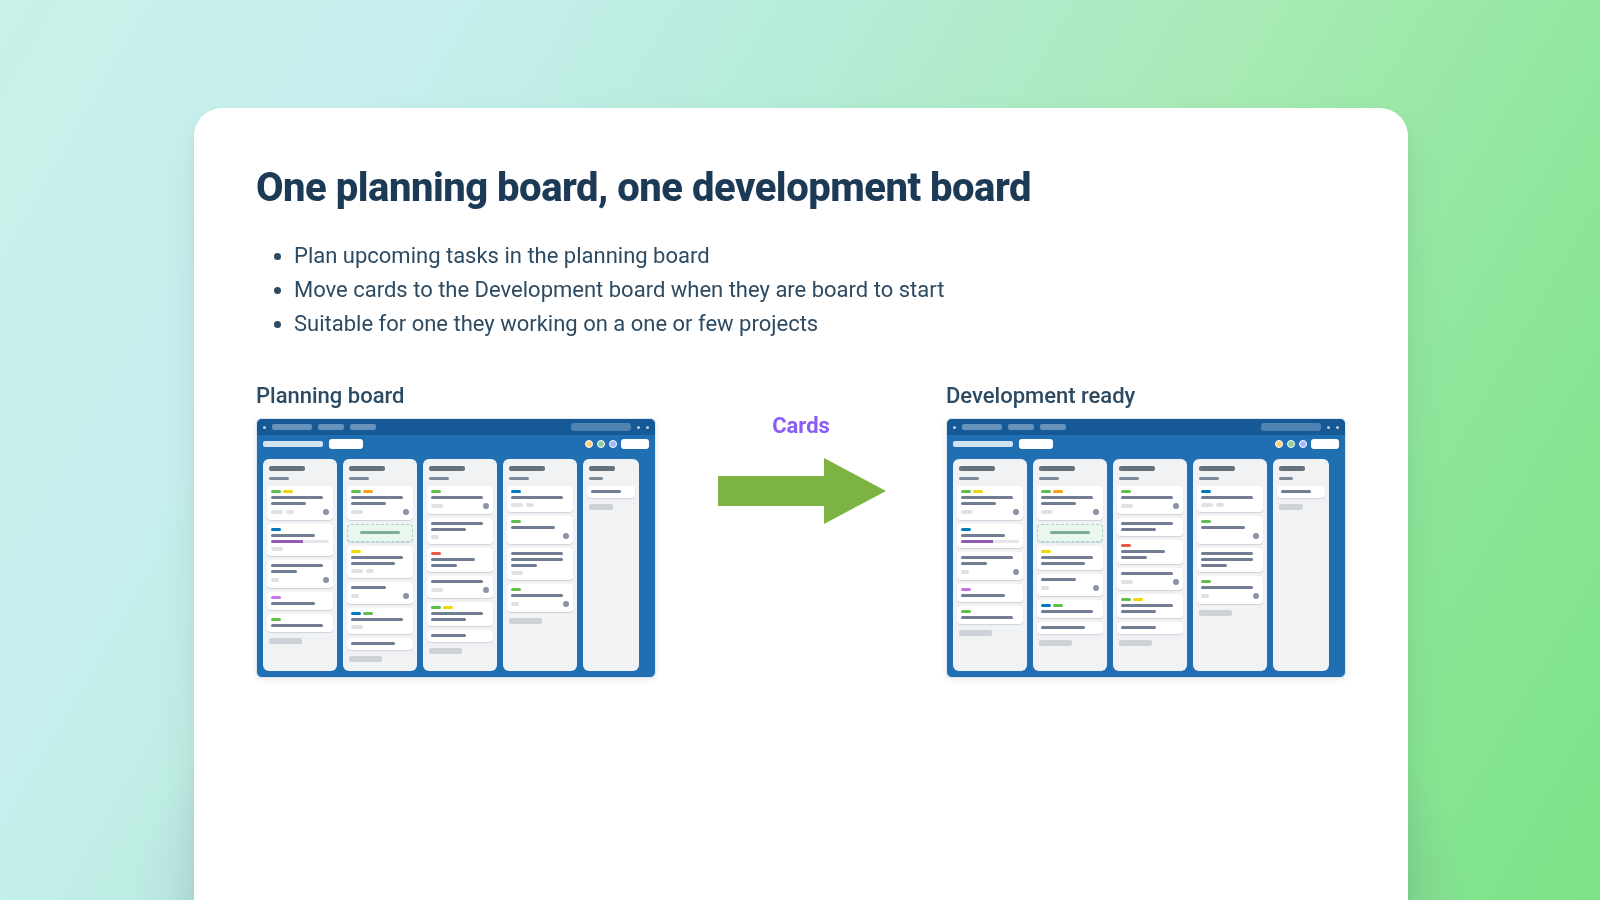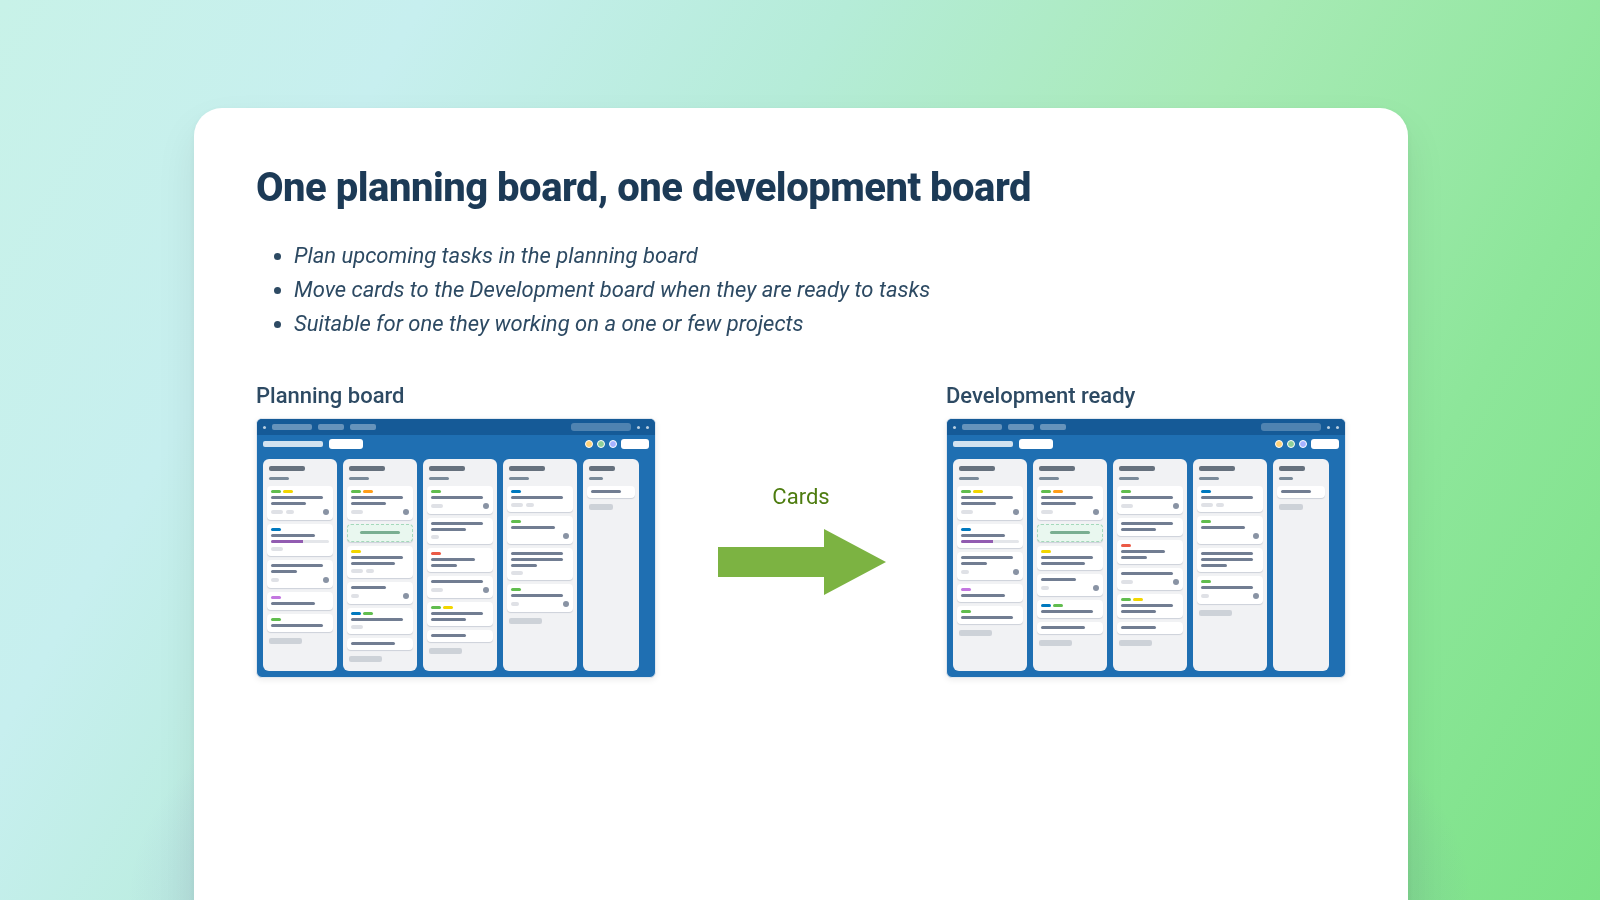--- a/index.html
+++ b/index.html
@@ -26,26 +26,25 @@
     font-weight: 800;
     letter-spacing: -0.5px;
     margin-bottom: 28px;
   }
   .bullets {
     color: #2d4a63;
     font-size: 22px;
     line-height: 1.55;
     padding-left: 38px;
     margin-bottom: 42px;
-    font-style: italic;
   }
   .bullets li { margin: 0; }
   .row {
     display: flex;
-    align-items: center;
+    align-items: flex-start;
     gap: 12px;
   }
   .col { flex: 0 0 auto; }
   .col-label {
     color: #2d4a63;
     font-size: 22px;
     font-weight: 500;
     margin-bottom: 10px;
   }
   .board-frame {
@@ -119,34 +118,34 @@
   .prog::after{content:"";position:absolute;left:0;top:0;bottom:0;width:55%;background:#925cb1;}
   .divider-card { background:#e9f7ef;border:1px dashed #a4d9bb;color:#2e7d52; }
   .divider-card .dtxt{height:3px;width:70%;background:#2e7d52;opacity:0.6;border-radius:2px;margin:2px auto;}
   .addcard { height:6px;width:50%;background:#c4c9d1;border-radius:2px;margin-top:2px;margin-left:2px;opacity:0.8; }
 
   .arrow-col {
     flex: 1 1 auto;
     display:flex; flex-direction:column; align-items:center; justify-content:center;
     padding-top:30px;
   }
-  .arrow-label { color:#4d7c0f; font-size:22px; font-weight:400; margin-bottom:8px; }
+  .arrow-label { color:#8b5cf6; font-size:22px; font-weight:700; margin-bottom:8px; }
   .arrow-svg { width:190px; height:90px; }
 </style>
 </head>
 <body>
 
 <div class="bg">
   <div class="card">
 
     <h1 class="title">One planning board, one development board</h1>
 
     <ul class="bullets">
       <li>Plan upcoming tasks in the planning board</li>
-      <li>Move cards to the Development board when they are ready to tasks</li>
+      <li>Move cards to the Development board when they are board to start</li>
       <li>Suitable for one they working on a one or few projects</li>
     </ul>
 
     <div class="row">
 
       <div class="col">
         <div class="col-label">Planning board</div>
         <div class="board-frame">
           <div class="board-topbar">
             <span class="dot"></span>

